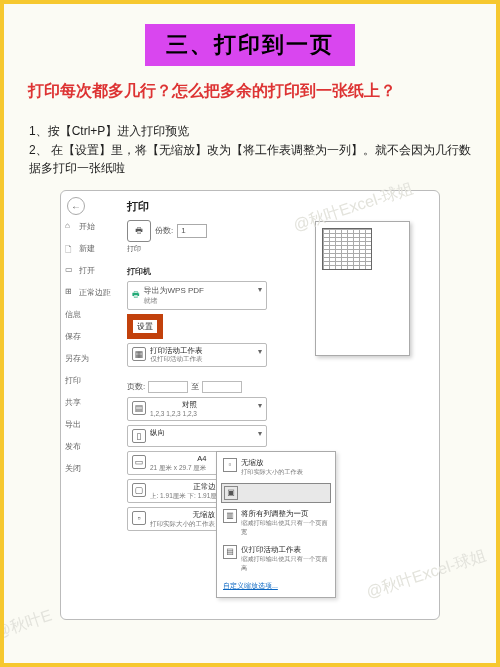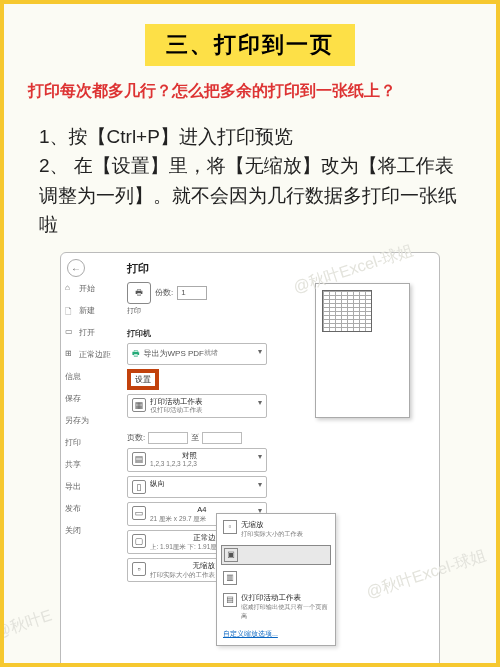--- a/index.html
+++ b/index.html
@@ -6,40 +6,40 @@
   body {
     width: 500px;
     height: 667px;
     background: #fbfbf4;
     border: 4px solid #f6c82f;
     font-family: "Microsoft YaHei", sans-serif;
     overflow: hidden;
     position: relative;
   }
   .title-banner {
-    background: #fde047;
+    background: #d946ef;
     margin: 20px auto 15px;
     width: 210px;
     text-align: center;
     padding: 6px 0;
     font-size: 22px;
     font-weight: 700;
     color: #000;
     letter-spacing: 2px;
   }
   .subtitle {
     color: #d33;
     font-size: 16px;
     font-weight: 700;
     padding: 0 24px;
     margin-bottom: 20px;
   }
   .steps {
-    padding: 0 35px;
-    font-size: 19px;
+    padding: 0 25px;
+    font-size: 12px;
     color: #222;
     line-height: 1.55;
     margin-bottom: 12px;
   }
 
   
   .shot {
     margin: 0 auto;
     width: 380px;
     height: 430px;
@@ -94,21 +94,21 @@
     display: flex;
     align-items: center;
     gap: 4px;
     position: relative;
   }
   .printer-row .chev, .opt .chev {
     position: absolute; right: 4px; top: 3px; font-size: 8px; color: #666;
   }
   .link { color: #0a66c2; font-size: 7.5px; text-decoration: underline; margin-left: auto; width: 140px; text-align: right; }
 
-  .red-box { border: 4px solid #c2410c; display: inline-block; padding: 1px 4px; font-size: 8px; color:#222; }
+  .red-box { border: 6px solid #c2410c; display: inline-block; padding: 1px 4px; font-size: 8px; color:#222; }
 
   .opt {
     border: 1px solid #bbb;
     border-radius: 2px;
     width: 140px;
     padding: 3px 4px;
     display: flex;
     gap: 4px;
     position: relative;
     align-items: flex-start;
@@ -251,21 +251,21 @@
       <span>份数:</span>
       <div class="copies-box">
           <span>1</span>
         </div>
     </div>
     <div style="font-size:7px;margin-top:-2px">打印</div>
 
     <div class="sec-label">打印机</div>
     <div class="printer-row">
       <span style="color:#2a7">🖶</span>
-      <div class="tx" style="display:flex;flex-direction:row">
+      <div class="tx" style="display:flex;flex-direction:column">
         <span>导出为WPS PDF</span>
         <span style="font-size:7px;color:#888">就绪</span>
       </div>
       <span class="chev">▾</span>
     </div>
 
     <div><span class="red-box">设置</span></div>
 
     <div class="opt">
       <div class="ic">▦</div>
@@ -334,20 +334,24 @@
       <div class="tx">
           <div class="t1">无缩放</div>
           <div class="t2">打印实际大小的工作表</div>
         </div>
     </div>
     <div class="sc-opt hl">
       <div class="ic">▣</div>
     </div>
     <div class="sc-opt">
       <div class="ic">▥</div>
+      <div class="tx">
+          <div class="t1">将所有列调整为一页</div>
+          <div class="t2">缩减打印输出使其只有一个页面宽</div>
+        </div>
     </div>
     <div class="sc-opt">
       <div class="ic">▤</div>
       <div class="tx">
           <div class="t1">仅打印活动工作表</div>
           <div class="t2">缩减打印输出使其只有一个页面高</div>
         </div>
     </div>
     <div class="sc-link">自定义缩放选项...</div>
   </div>

